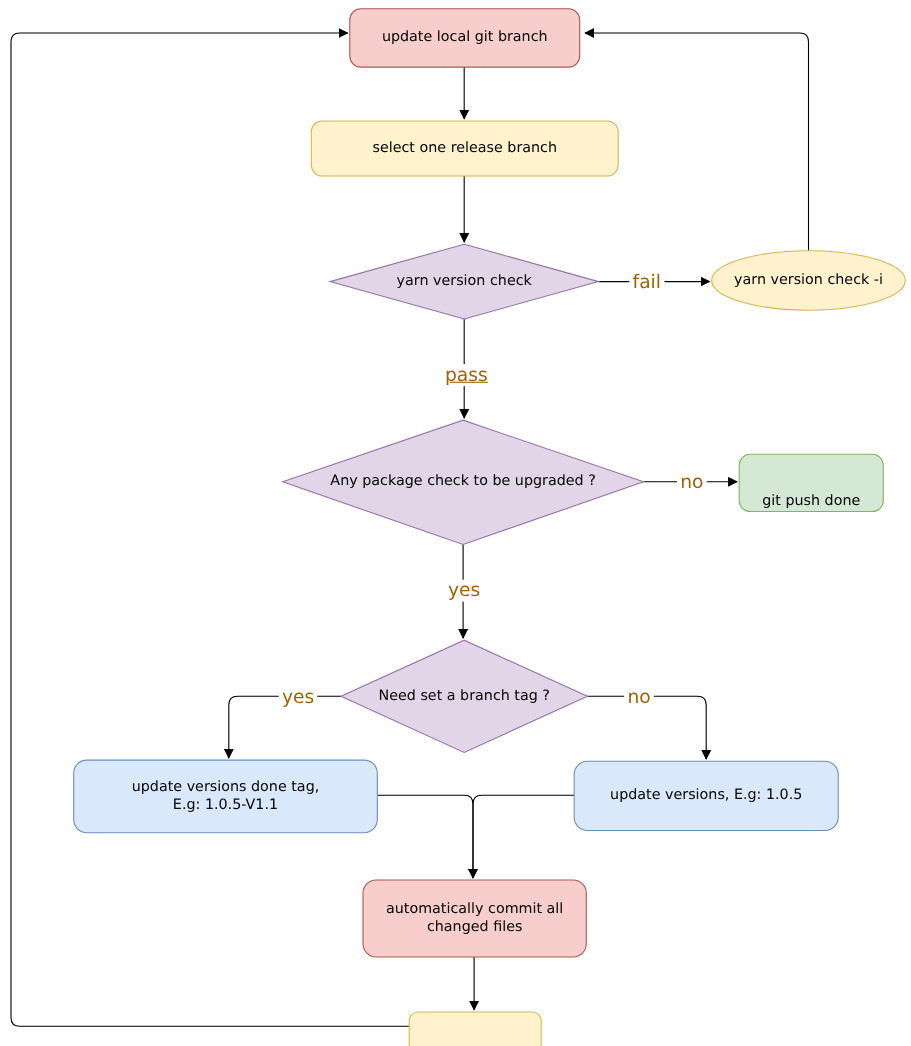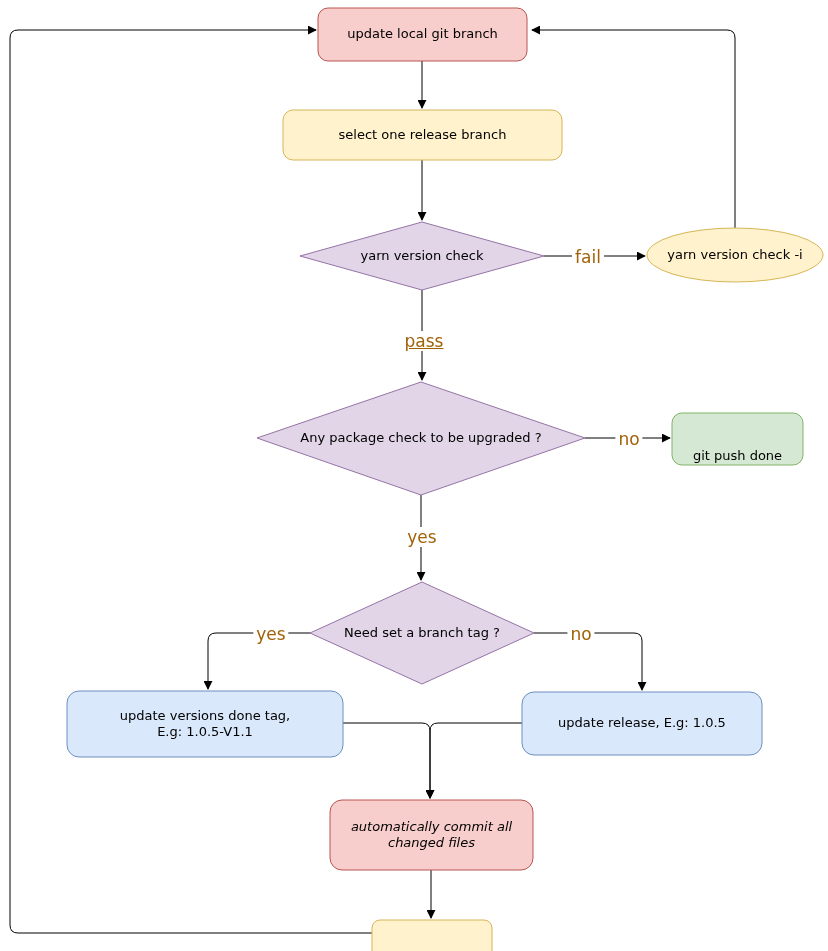--- a/index.html
+++ b/index.html
@@ -83,22 +83,22 @@
 
   <div class="node-label" style="left:318px; top:8px; width:209px; height:53px;">update local git branch</div>
   <div class="node-label" style="left:283px; top:110px; width:279px; height:50px;">select one release branch</div>
   <div class="node-label" style="left:300px; top:222px; width:244px; height:68px;">yarn version check</div>
   <div class="node-label" style="left:647px; top:228px; width:176px; height:54px;">yarn version check -i</div>
   <div class="node-label" style="left:257px; top:382px; width:328px; height:113px;">Any package check to be upgraded ?</div>
   <div class="node-label" style="left:672px; top:413px; width:131px; height:52px;margin-top:17px;">git push done</div>
   <div class="node-label" style="left:310px; top:582px; width:224px; height:102px;text-align:right;">Need set a branch tag ?</div>
   <div class="node-label" style="left:67px; top:691px; width:276px; height:66px;">update versions done tag,
 E.g: 1.0.5-V1.1</div>
-  <div class="node-label" style="left:522px; top:692px; width:240px; height:63px;">update release, E.g: 1.0.5</div>
-  <div class="node-label" style="left:330px; top:800px; width:203px; height:70px;font-style:italic;">automatically commit all
+  <div class="node-label" style="left:522px; top:692px; width:240px; height:63px;">update versions, E.g: 1.0.5</div>
+  <div class="node-label" style="left:330px; top:800px; width:203px; height:70px;">automatically commit all
 changed files</div>
 
   <div class="edge-label" style="left:588px; top:257px;">fail</div>
   <div class="edge-label" style="left:424px; top:341px;text-decoration:underline;">pass</div>
   <div class="edge-label" style="left:629px; top:439px;">no</div>
   <div class="edge-label" style="left:422px; top:537px;">yes</div>
   <div class="edge-label" style="left:271px; top:634px;">yes</div>
   <div class="edge-label" style="left:581px; top:634px;">no</div>
 
 </div>

